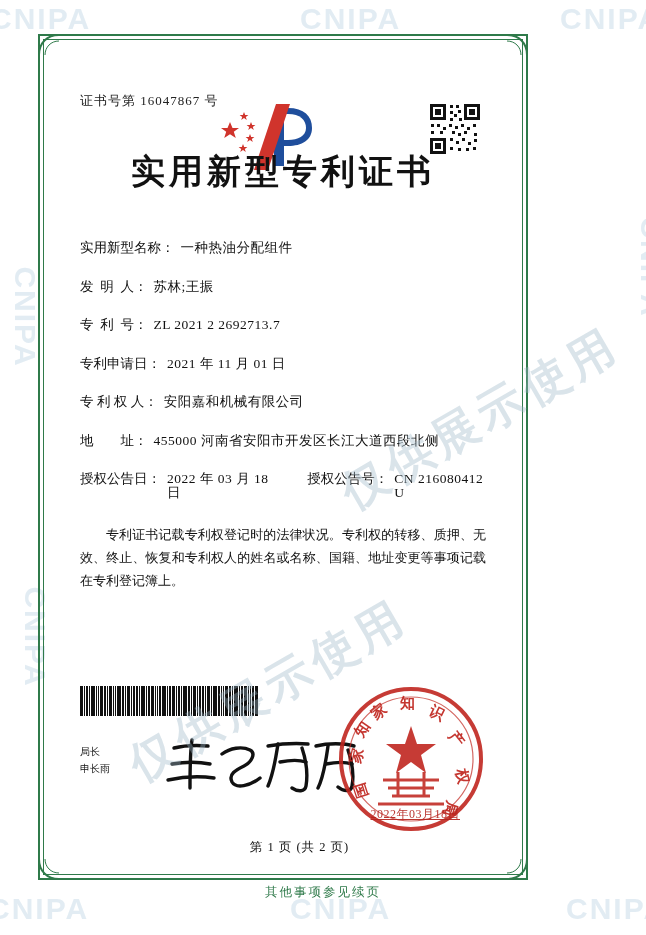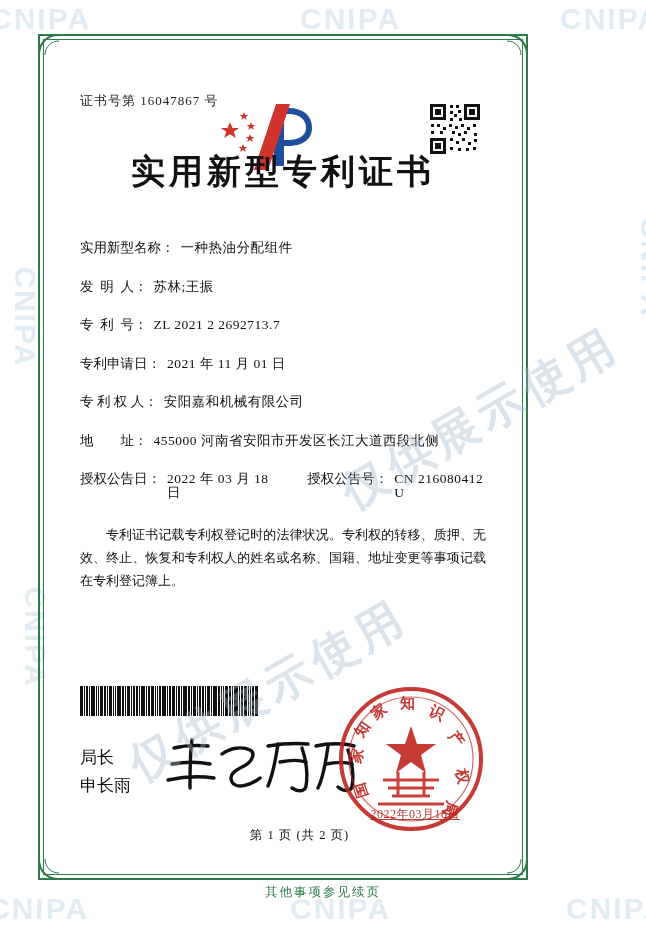--- a/index.html
+++ b/index.html
@@ -138,21 +138,21 @@
   .barcode i{
     display:block;
     background:#111;
     height:100%;
     margin-right:1px;
   }
 
   .sign-block{
     position:absolute;
     left:42px;top:710px;
-    font-size:17px;
+    font-size:10px;
     line-height:1.65;
     color:#111;
   }
   .signature{
     position:absolute;
     left:118px;top:700px;
     width:210px;height:64px;
   }
 
   
@@ -166,21 +166,21 @@
     right:68px;top:772px;
     font-size:12px;
     color:#b4241f;
     letter-spacing:.5px;
     opacity:.92;
     text-decoration:underline;
   }
 
   .page-no{
     position:absolute;
-    left:0;right:0;bottom:36px;
+    left:0;right:0;bottom:24px;
     text-align:center;
     font-size:12.5px;
     color:#111;
     letter-spacing:1px;
     padding-left:33px;
   }
 
   .footer-note{
     position:absolute;
     left:0;right:0;top:884px;

